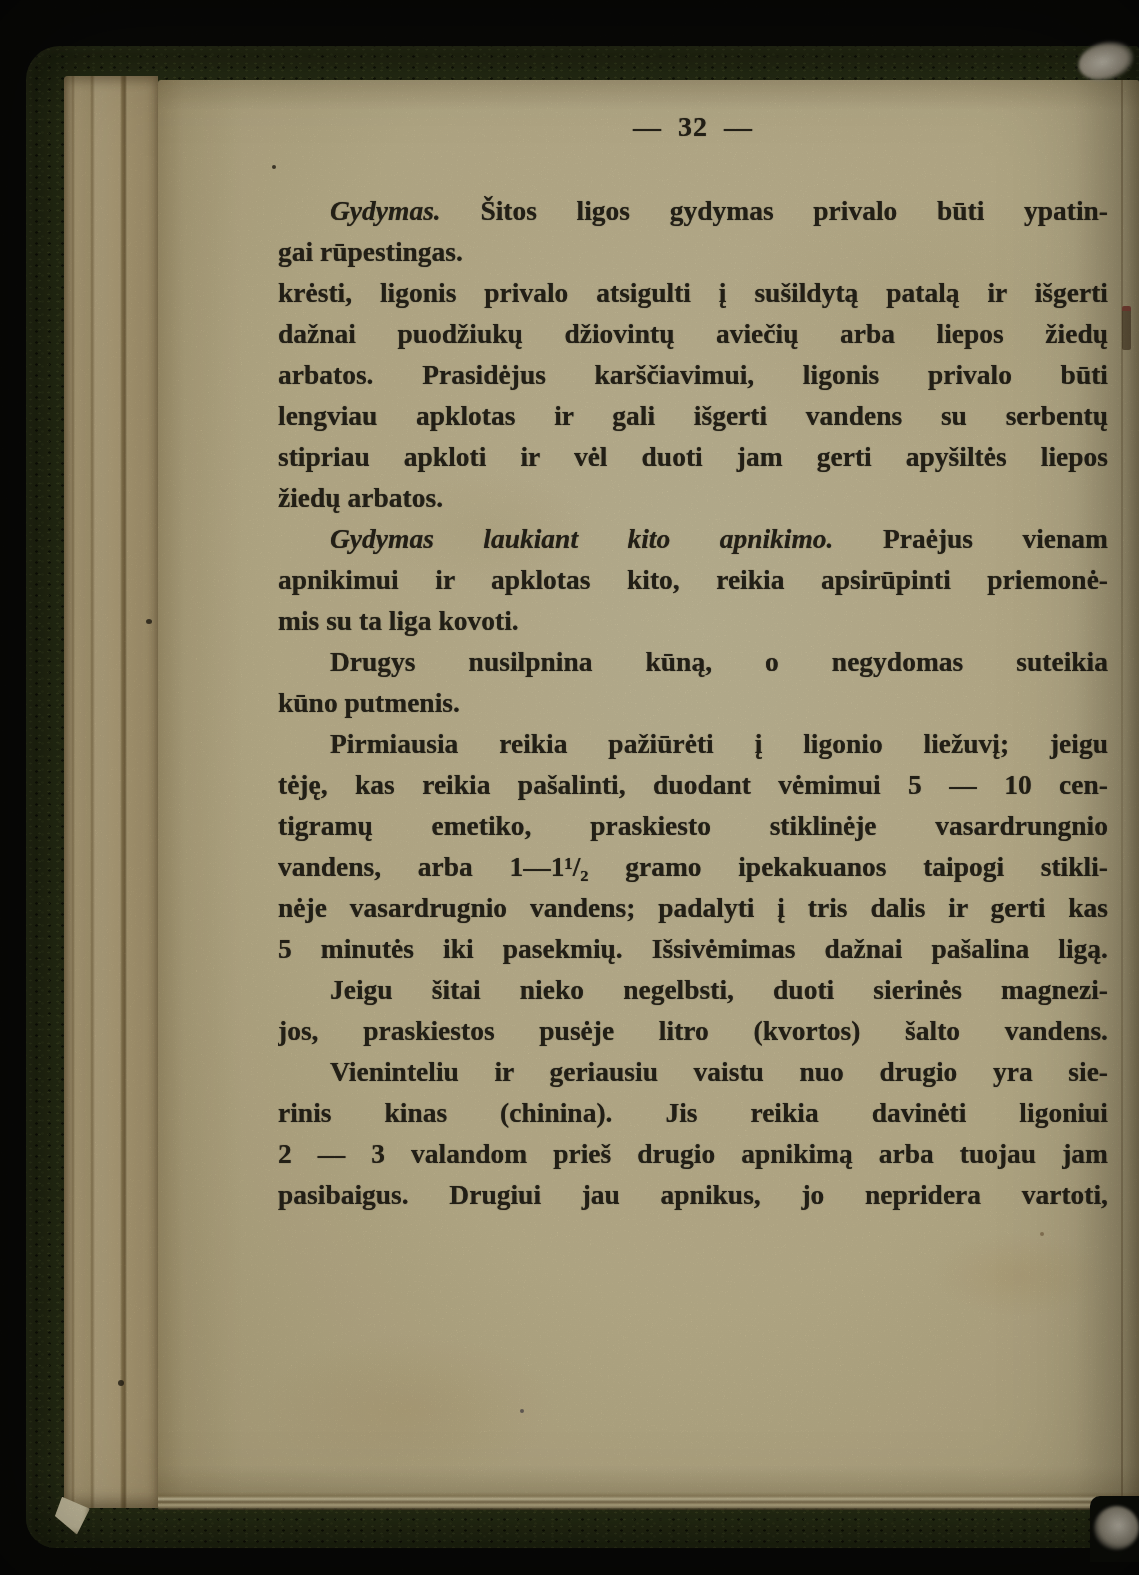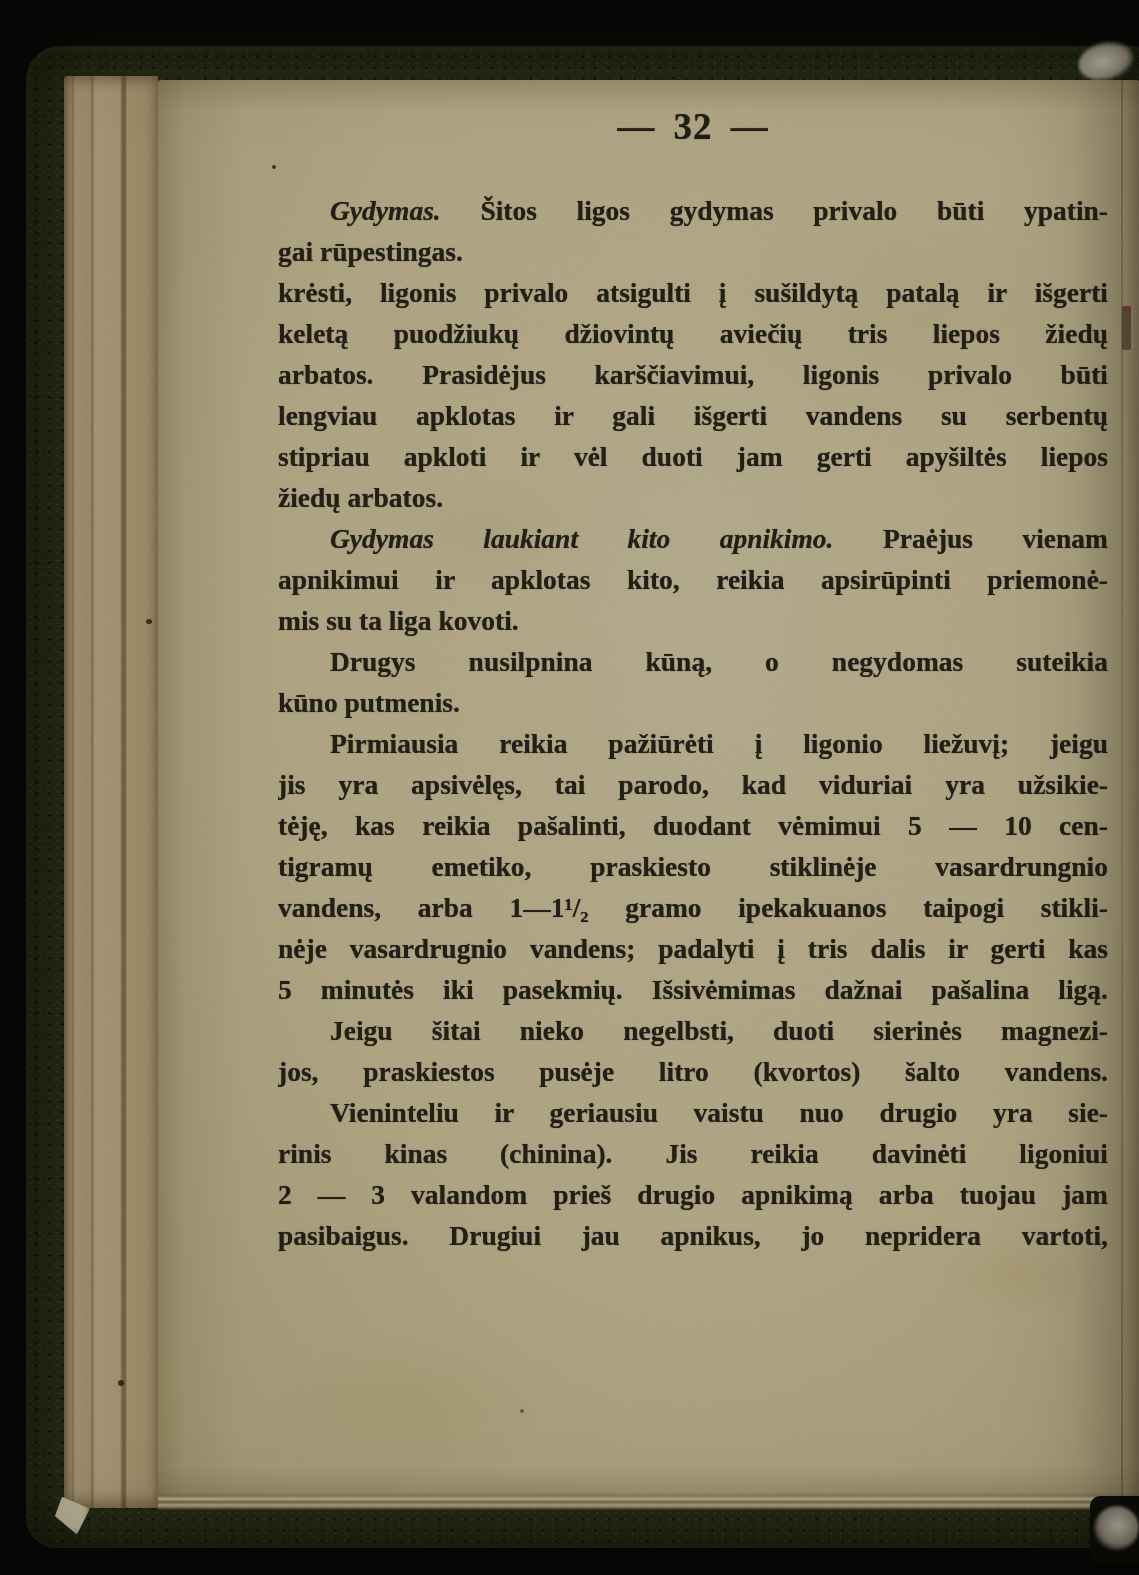--- a/index.html
+++ b/index.html
@@ -62,21 +62,21 @@
     background:
       radial-gradient(ellipse 210px 110px at 250px 1330px, rgba(150,115,60,0.12), transparent 70%),
       radial-gradient(ellipse 150px 80px at 330px 450px, rgba(145,115,65,0.08), transparent 70%),
       radial-gradient(ellipse 280px 190px at 760px 240px, rgba(150,125,75,0.09), transparent 70%),
       radial-gradient(ellipse 120px 60px at 860px 1195px, rgba(160,120,60,0.12), transparent 70%);
   }
   
   .page-number{
     position:absolute; left:120px; top:26px; width:830px;
     text-align:center; color:var(--ink);
-    font-weight:700; font-size:37px; line-height:41px;
+    font-weight:700; font-size:28px; line-height:41px;
     word-spacing:8px; letter-spacing:1px;
     text-shadow:0 0 1px rgba(40,35,25,0.75);
   }
   .text-block{ position:absolute; left:120px; top:110px; width:830px; }
   .line{
     color:var(--ink); font-weight:700; font-size:27.5px; line-height:41px;
     height:41px; overflow:hidden;
     text-align:justify; text-align-last:justify;
     text-shadow:0 0 1px rgba(40,35,25,0.7);
   }
@@ -138,41 +138,40 @@
 
     <div class="text-block">
 
       <div class="para">
         <div class="line indent"><span class="lead">Gydymas.</span> <span>Šitos ligos gydymas privalo būti ypatin-</span></div>
         <div class="line last">gai rūpestingas.</div>
       </div>
 
       <div class="para">
         <div class="line">krėsti, ligonis privalo atsigulti į sušildytą patalą ir išgerti</div>
-        <div class="line">keletą puodžiukų džiovintų aviečių tris liepos žiedų</div>
+        <div class="line">dažnai puodžiukų džiovintų aviečių arba liepos žiedų</div>
         <div class="line">arbatos. Prasidėjus karščiavimui, ligonis privalo būti</div>
         <div class="line">lengviau apklotas ir gali išgerti vandens su serbentų</div>
         <div class="line">stipriau apkloti ir vėl duoti jam gerti apyšiltės liepos</div>
         <div class="line last">žiedų arbatos.</div>
       </div>
 
       <div class="para">
         <div class="line indent"><span class="lead">Gydymas laukiant kito apnikimo.</span> <span>Praėjus vienam</span></div>
         <div class="line">apnikimui ir apklotas kito, reikia apsirūpinti priemonė-</div>
         <div class="line last">mis su ta liga kovoti.</div>
       </div>
 
       <div class="para">
         <div class="line indent">Drugys nusilpnina kūną, o negydomas suteikia</div>
         <div class="line last">kūno putmenis.</div>
       </div>
 
       <div class="para">
         <div class="line indent">Pirmiausia reikia pažiūrėti į ligonio liežuvį; jeigu</div>
-        <div class="line">jis yra apsivėlęs, tai parodo, kad viduriai yra užsikie-</div>
         <div class="line">tėję, kas reikia pašalinti, duodant vėmimui 5 — 10 cen-</div>
         <div class="line">tigramų emetiko, praskiesto stiklinėje vasardrungnio</div>
         <div class="line">vandens, arba 1—1¹/₂ gramo ipekakuanos taipogi stikli-</div>
         <div class="line">nėje vasardrugnio vandens; padalyti į tris dalis ir gerti kas</div>
         <div class="line">5 minutės iki pasekmių. Išsivėmimas dažnai pašalina ligą.</div>
       </div>
 
       <div class="para">
         <div class="line indent">Jeigu šitai nieko negelbsti, duoti sierinės magnezi-</div>
         <div class="line">jos, praskiestos pusėje litro (kvortos) šalto vandens.</div>

